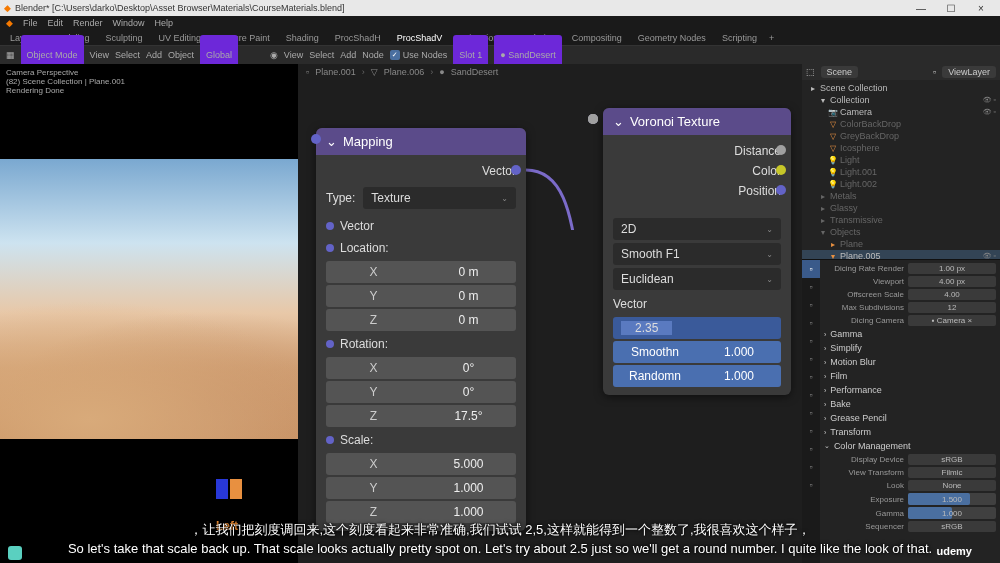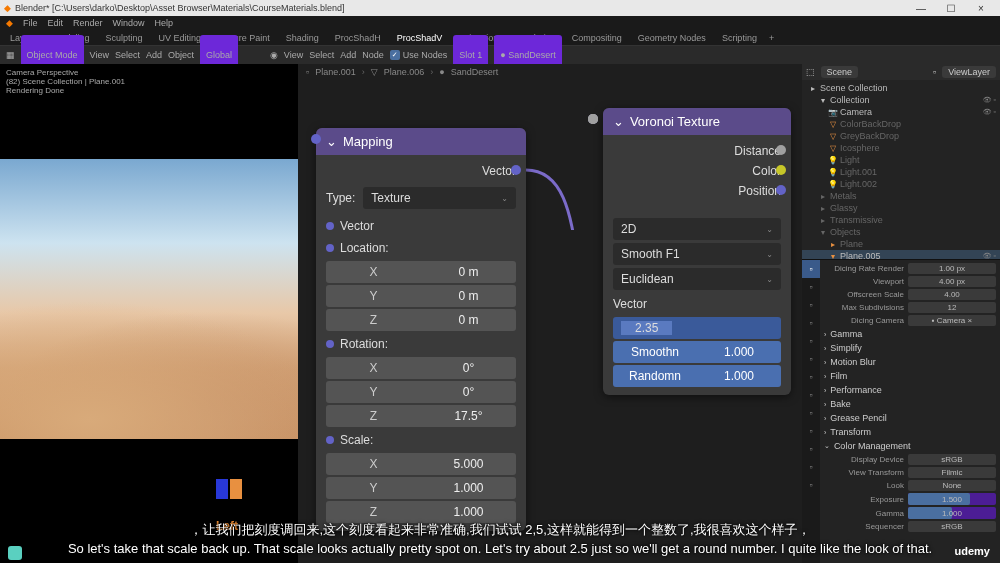--- a/index.html
+++ b/index.html
@@ -88,30 +88,30 @@
 .ol-row.dim { color: #666; }
 
 .props { flex: 1; overflow: hidden; display: flex; }
 .props-tabs { width: 18px; background: #1a1a1a; display: flex; flex-direction: column; }
 .props-tab { width: 18px; height: 18px; display: flex; align-items: center; justify-content: center; font-size: 9px; color: #888; cursor: pointer; }
 .props-tab.active { background: #3a5a8a; color: #fff; }
 .props-body { flex: 1; padding: 2px 4px; font-size: 9px; color: #bbb; overflow: hidden; }
 .prop-row { display: flex; align-items: center; padding: 1px 0; gap: 4px; }
 .prop-row .plabel { flex: 0 0 80px; text-align: right; font-size: 8px; color: #999; }
 .prop-row .pval { flex: 1; background: #3a3a3a; padding: 1px 4px; border-radius: 2px; text-align: center; font-size: 8px; }
-.prop-row .pslider { flex: 1; background: #4c1d95; border-radius: 2px; height: 12px; position: relative; }
+.prop-row .pslider { flex: 1; background: #404040; border-radius: 2px; height: 12px; position: relative; }
 .prop-row .pslider .fill { background: #4a6fa0; height: 100%; border-radius: 2px; }
 .prop-row .pslider .txt { position: absolute; inset: 0; display: flex; align-items: center; justify-content: center; font-size: 8px; }
 .prop-section { display: flex; align-items: center; gap: 4px; padding: 2px 0; color: #ccc; cursor: pointer; font-size: 9px; }
 .prop-section .chev { font-size: 7px; }
 
 
 .subs { position: absolute; bottom: 6px; left: 0; right: 0; text-align: center; pointer-events: none; }
 .subs .line { color: #fff; font-size: 13px; text-shadow: 0 0 4px #000, 0 0 2px #000; padding: 1px 10px; }
-.udemy { position: absolute; right: 10px; bottom: 6px; color: #fff; font-size: 11px; font-weight: bold; }
+.udemy { position: absolute; right: 28px; bottom: 6px; color: #fff; font-size: 11px; font-weight: bold; }
 .udemy-icon { position: absolute; left: 8px; bottom: 3px; width: 14px; height: 14px; background: #5ad0c0; border-radius: 3px; }
 </style>
 </head>
 <body>
 
 <div class="titlebar">
   <span style="color:#f57900;margin-right:4px">◆</span>
   <span>Blender* [C:\Users\darko\Desktop\Asset Browser\Materials\CourseMaterials.blend]</span>
   <span class="spacer"></span>
   <span class="winbtn">—</span>

